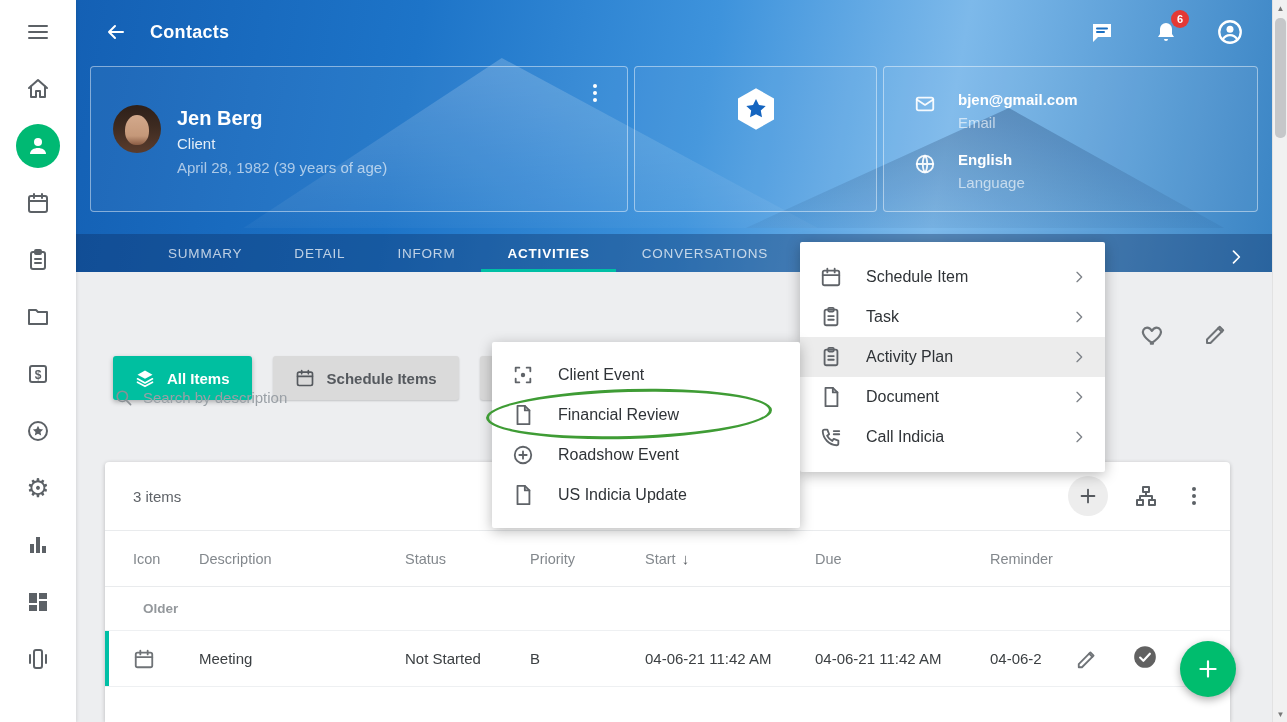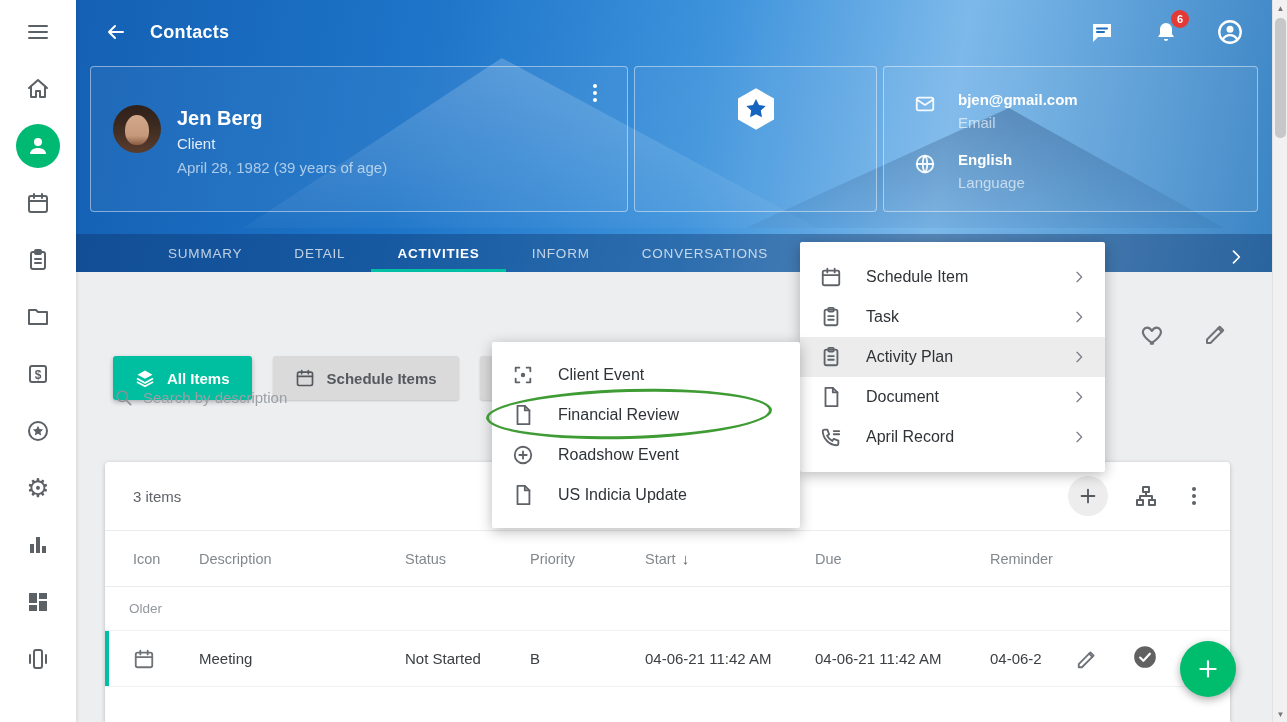--- a/index.html
+++ b/index.html
@@ -92,22 +92,22 @@
   .add-circle { width:40px; height:40px; border-radius:50%; background:#ededed; display:flex; align-items:center;
                 justify-content:center; color:#55595e; cursor:pointer; }
   .divider { height:1px; background:#e9ebed; }
 
   .tgrid { display:grid; grid-template-columns:66px 206px 125px 115px 170px 175px 80px 1fr;
            padding-left:28px; padding-right:16px; align-items:center; }
   .thead { height:55px; color:#83888d; font-size:14.5px; }
   .th { display:flex; align-items:center; gap:6px; }
   .sort-arrow { font-size:15px; color:#5f6368; }
 
-  .group-row { height:44px; display:flex; align-items:center; padding-left:24px; font-size:13.5px; color:#94989c;
-               border-bottom:1px solid #eef0f2; }
+  .group-row { height:44px; display:flex; align-items:center; padding-left:38px; font-size:13.5px; color:#94989c;
+               border-bottom:1px solid #eef0f2;font-weight:bold; }
   .data-row { height:56px; position:relative; font-size:15px; color:#3c4043; border-bottom:1px solid #eef0f2; }
   .row-indicator { position:absolute; left:0; top:0; bottom:0; width:4px; background:#00bfa5; }
   .cell { white-space:nowrap; overflow:hidden; }
   .cell-icon { color:#6f7377; }
   .row-acts { display:flex; align-items:center; gap:34px; color:#6f7377; justify-content:flex-start; padding-left:6px; }
 
   .fab { position:absolute; left:1104px; top:369px; width:56px; height:56px; border-radius:50%; background:#00bd6e;
          color:#fff; display:flex; align-items:center; justify-content:center; box-shadow:0 3px 8px rgba(0,0,0,.32);
          cursor:pointer; z-index:120; }
 
@@ -294,22 +294,22 @@
             <div class="info-main">English</div>
             <div class="info-sub">Language</div>
           </div>
         </div>
       </div>
     </div>
 
     <div class="tabs">
       <div class="tab">SUMMARY</div>
       <div class="tab">DETAIL</div>
+      <div class="tab">INFORM</div>
       <div class="tab active">ACTIVITIES</div>
-      <div class="tab">INFORM</div>
       <div class="tab">CONVERSATIONS</div>
       <div class="tab pushed">HIERARCHY</div>
       <div class="tabs-chevron">
         <svg class="ic" width="20" height="20" viewBox="0 0 24 24">
             <path d="M9 5l7 7-7 7"></path>
           </svg>
       </div>
     </div>
   </div>
 
@@ -513,21 +513,21 @@
         </svg>
     </span>
   </div>
   <div class="menu-item">
     <span class="mi-icon">
       <svg class="ic" width="22" height="22" viewBox="0 0 24 24" stroke-width="1.8">
           <path d="M5 4h3l2 5-2.3 1.6a12.5 12.5 0 0 0 5.7 5.7L15 14l5 2v3a2 2 0 0 1-2 2A16 16 0 0 1 3 6a2 2 0 0 1 2-2z"></path>
           <path d="M15 5.5h6M15 9h6"></path>
         </svg>
     </span>
-    <span class="mi-label">April Record</span>
+    <span class="mi-label">Call Indicia</span>
     <span class="mi-chevron">
       <svg class="ic" width="16" height="16" viewBox="0 0 24 24">
           <path d="M9 5l7 7-7 7"></path>
         </svg>
     </span>
   </div>
 </div>
 
 <div class="menu menu2">
   <div class="menu-item">

